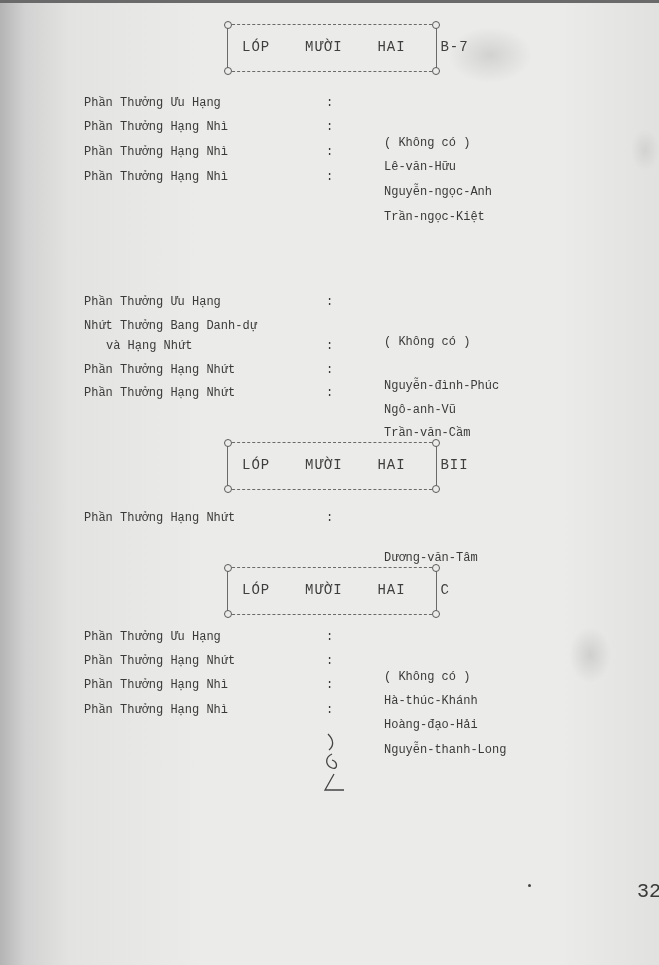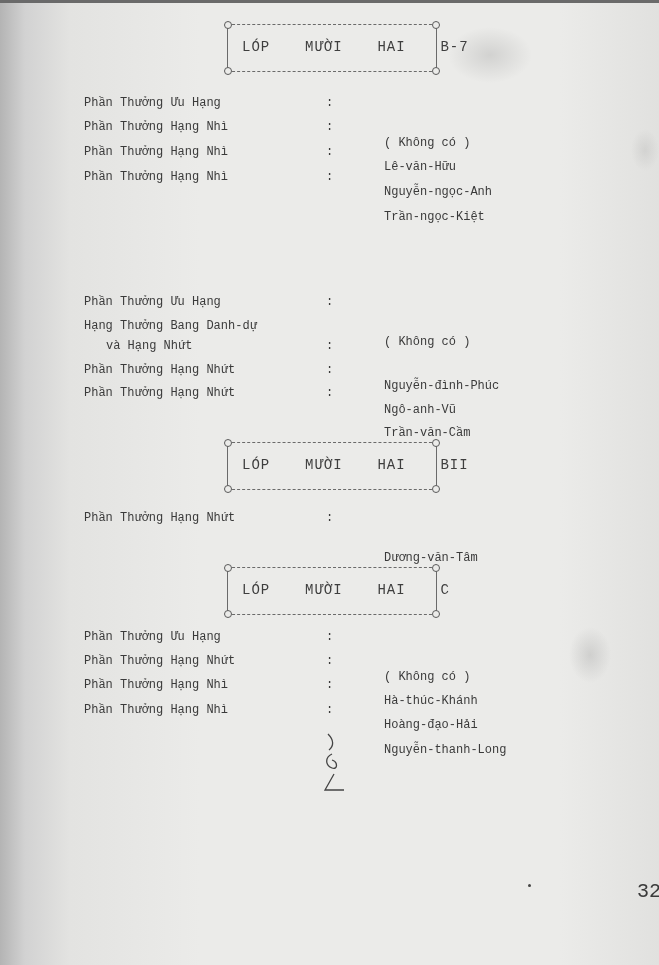--- a/index.html
+++ b/index.html
@@ -77,21 +77,21 @@
     <span class="colon">:</span>
     <span class="name">Trần-ngọc-Kiệt</span>
   </div>
 
   <div class="row" style="top:295px;">
     <span class="award">Phần Thưởng Ưu Hạng</span>
     <span class="colon">:</span>
     <span class="name">( Không có )</span>
   </div>
   <div class="row" style="top:319px;">
-    <span class="award">Hạng Thưởng Bang Danh-dự</span>
+    <span class="award">Nhứt Thưởng Bang Danh-dự</span>
   </div>
   <div class="row" style="top:339px;">
     <span class="award2">và Hạng Nhứt</span>
     <span class="colon">:</span>
     <span class="name">Nguyễn-đình-Phúc</span>
   </div>
   <div class="row" style="top:363px;">
     <span class="award">Phần Thưởng Hạng Nhứt</span>
     <span class="colon">:</span>
     <span class="name">Ngô-anh-Vũ</span>

